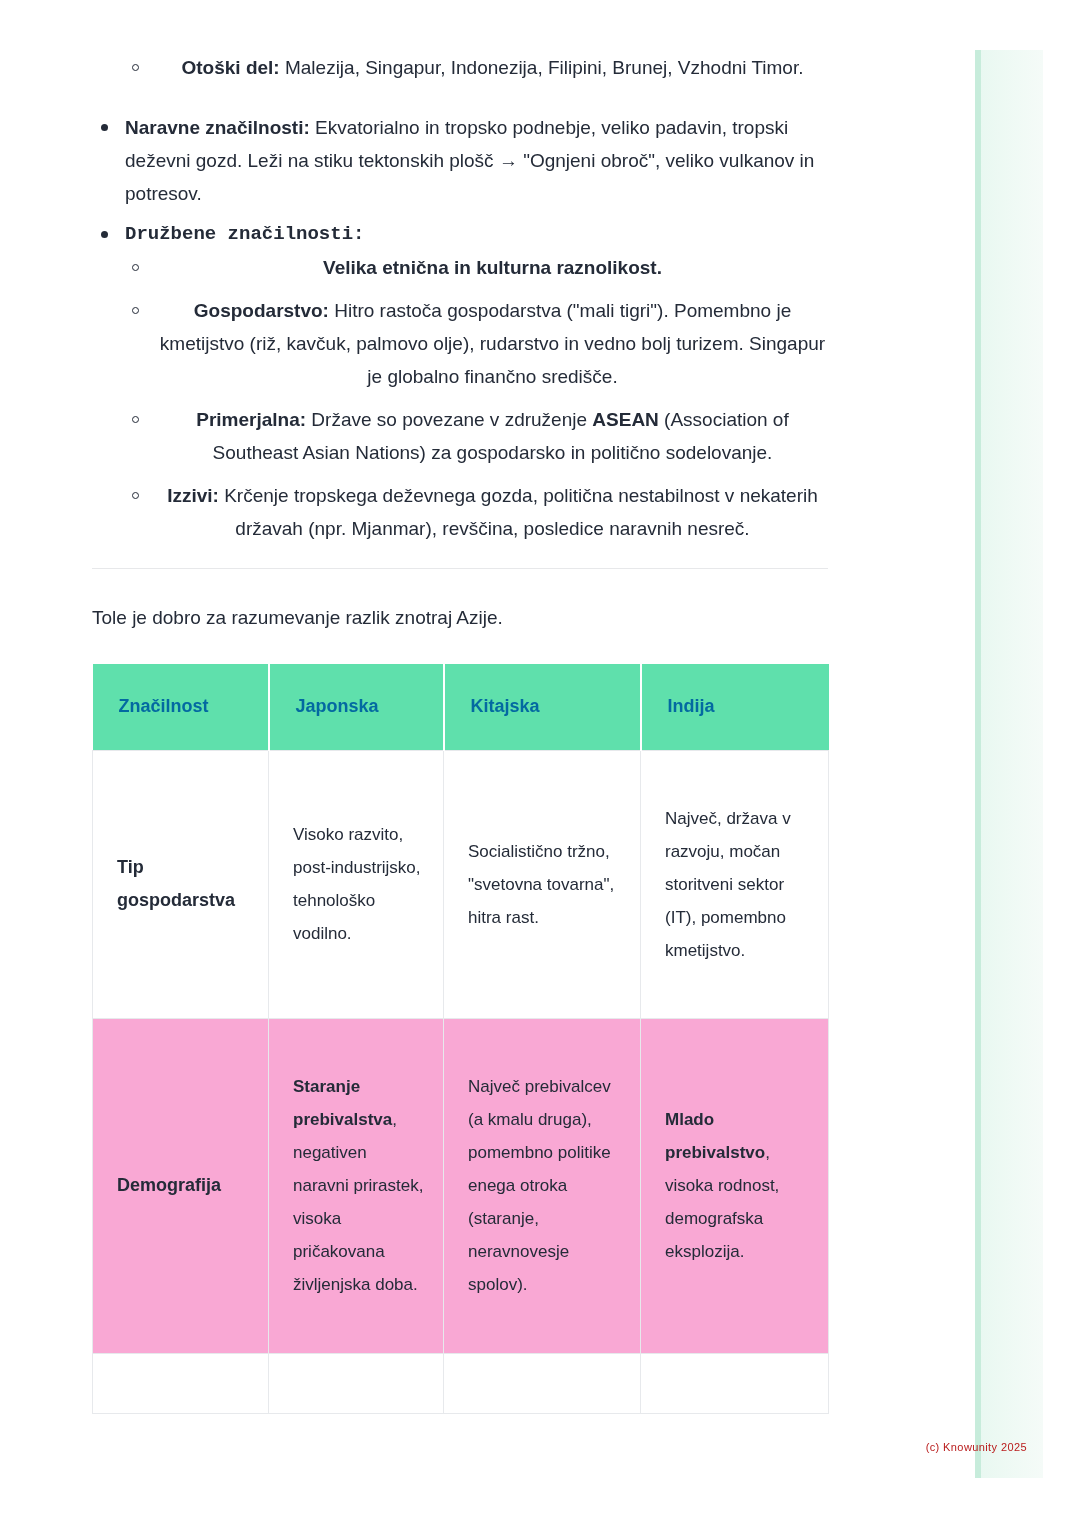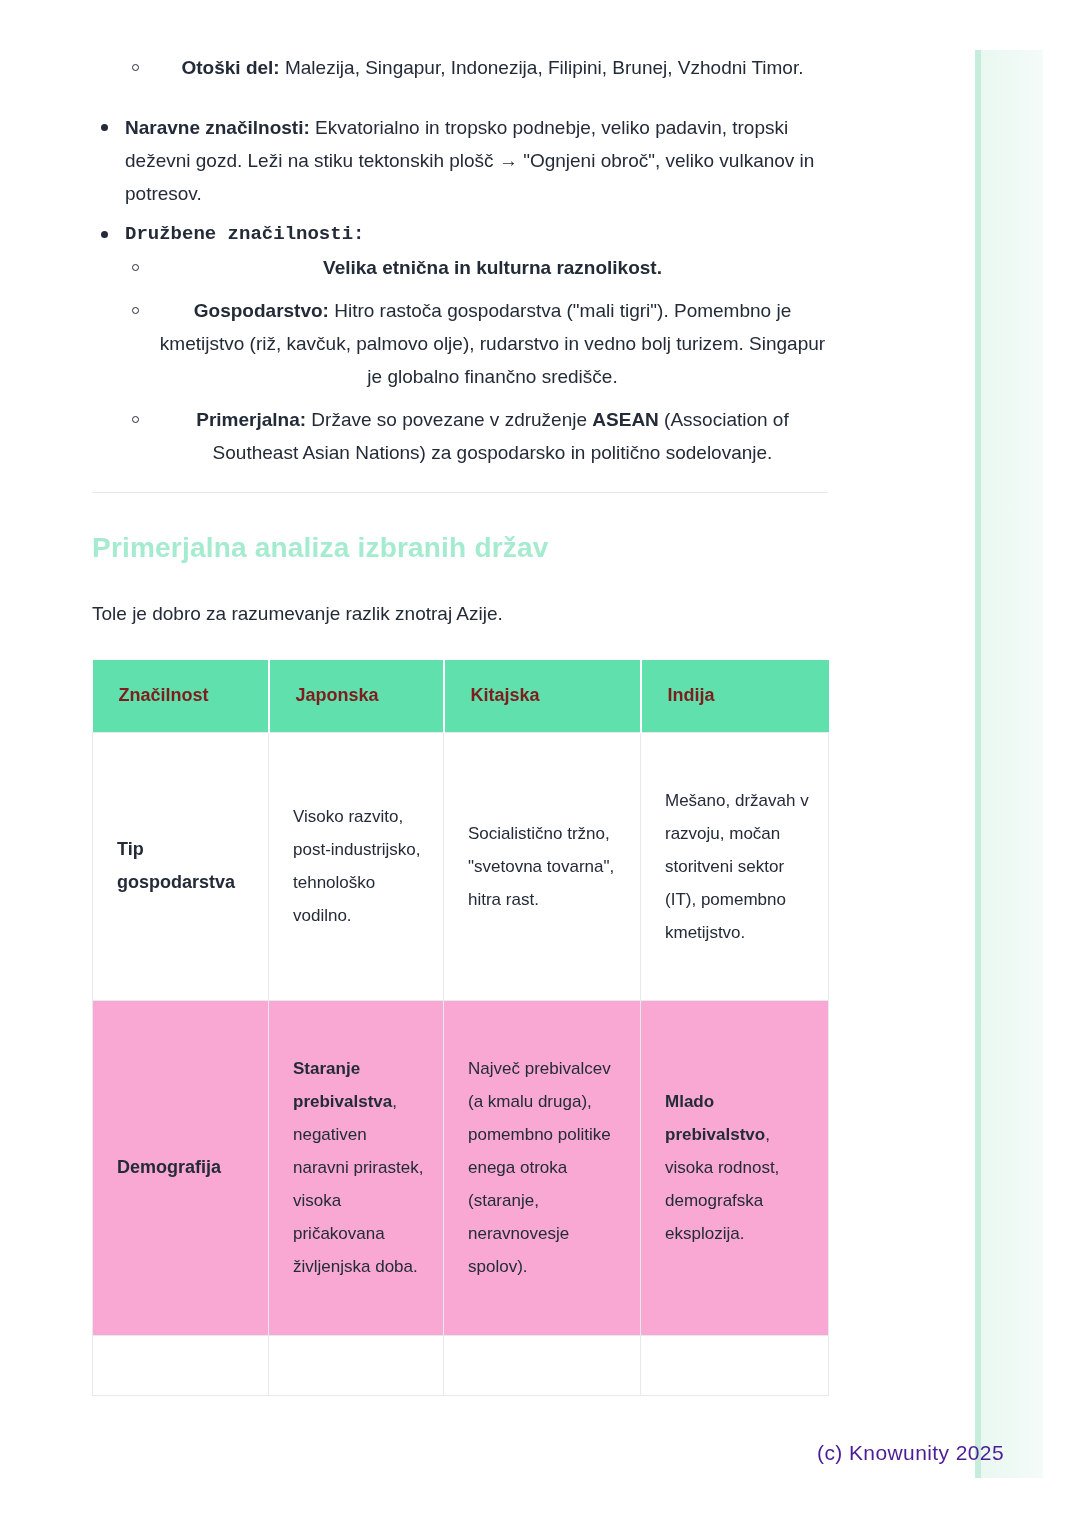--- a/index.html
+++ b/index.html
@@ -36,37 +36,37 @@
   .divider { border:none; border-top:1px solid #e7e8ea; margin-top:23px; }
 
   .heading { margin-top:38px; font-size:28px; line-height:34px; font-weight:700;
     color:#a5ebcf; letter-spacing:.2px; }
   .intro { margin-top:32px; font-size:19px; line-height:33px; }
 
   
   table { margin-top:30px; border-collapse:collapse; width:736px; table-layout:fixed; }
   col.c0 { width:176px; } col.c1 { width:175px; } col.c2 { width:197px; } col.c3 { width:188px; }
   th {
-    background:#5fe0ac; color:#7f1d1d; font-size:18px; font-weight:700;
-    text-align:left; height:72px; vertical-align:middle;
+    background:#5fe0ac; color:#0369a1; font-size:18px; font-weight:700;
+    text-align:left; height:86px; vertical-align:middle;
     padding:0 14px 0 26px; border-right:2px solid #ffffff;
   }
   th:last-child { border-right:none; }
   td {
     border:1px solid #e7e9ec; vertical-align:middle;
     font-size:17px; line-height:33px; padding:20px 18px 20px 24px;
     background:#ffffff;
   }
   td.lbl { font-weight:700; font-size:18px; }
   tr.row0 td { height:268px; }
   tr.row1 td { height:335px; background:#f9a8d4; }
   tr.row2 td { height:60px; }
 
-  .footer { position:absolute; top:1441px; right:76px; font-size:21px;
-    letter-spacing:.4px; color:#4c1d95; z-index:5; }
+  .footer { position:absolute; top:1441px; right:53px; font-size:11px;
+    letter-spacing:.4px; color:#b91c1c; z-index:5; }
 </style>
 </head>
 <body>
 
 <div class="sheet">
 
   <div class="side-accent">
     <div class="bar"></div>
     <div class="wash"></div>
   </div>
@@ -91,25 +91,28 @@
         <div><span class="b">Velika etnična in kulturna raznolikost.</span></div>
       </div>
       <div class="li lvl2">
         <span class="marker"></span>
         <div><span class="b">Gospodarstvo:</span><span> Hitro rastoča gospodarstva ("mali tigri"). Pomembno je kmetijstvo (riž, kavčuk, palmovo olje), rudarstvo in vedno bolj turizem. Singapur je globalno finančno središče.</span></div>
       </div>
       <div class="li lvl2">
         <span class="marker"></span>
         <div><span class="b">Primerjalna:</span><span> Države so povezane v združenje </span><span class="b">ASEAN</span><span> (Association of Southeast Asian Nations) za gospodarsko in politično sodelovanje.</span></div>
       </div>
+      <div class="li lvl2">
+        <span class="marker"></span>
+        <div><span class="b">Izzivi:</span><span> Krčenje tropskega deževnega gozda, politična nestabilnost v nekaterih državah (npr. Mjanmar), revščina, posledice naravnih nesreč.</span></div>
+      </div>
     </div>
 
     <hr class="divider">
 
-    <h2 class="heading">Primerjalna analiza izbranih držav</h2>
 
     <p class="intro">Tole je dobro za razumevanje razlik znotraj Azije.</p>
 
     <table>
       <colgroup>
           <col class="c0">
           <col class="c1">
           <col class="c2">
           <col class="c3">
         </colgroup>
@@ -119,21 +122,21 @@
           <th>Japonska</th>
           <th>Kitajska</th>
           <th>Indija</th>
         </tr>
       </thead>
       <tbody>
         <tr class="row0">
           <td class="lbl">Tip gospodarstva</td>
           <td><span>Visoko razvito, post-industrijsko, tehnološko vodilno.</span></td>
           <td><span>Socialistično tržno, "svetovna tovarna", hitra rast.</span></td>
-          <td><span>Mešano, državah v razvoju, močan storitveni sektor (IT), pomembno kmetijstvo.</span></td>
+          <td><span>Največ, država v razvoju, močan storitveni sektor (IT), pomembno kmetijstvo.</span></td>
         </tr>
         <tr class="row1">
           <td class="lbl">Demografija</td>
           <td><span class="b">Staranje prebivalstva</span><span>, negativen naravni prirastek, visoka pričakovana življenjska doba.</span></td>
           <td><span>Največ prebivalcev (a kmalu druga), pomembno politike enega otroka (staranje, neravnovesje spolov).</span></td>
           <td><span class="b">Mlado prebivalstvo</span><span>, visoka rodnost, demografska eksplozija.</span></td>
         </tr>
         <tr class="row2">
           <td class="lbl"></td>
           <td></td>

